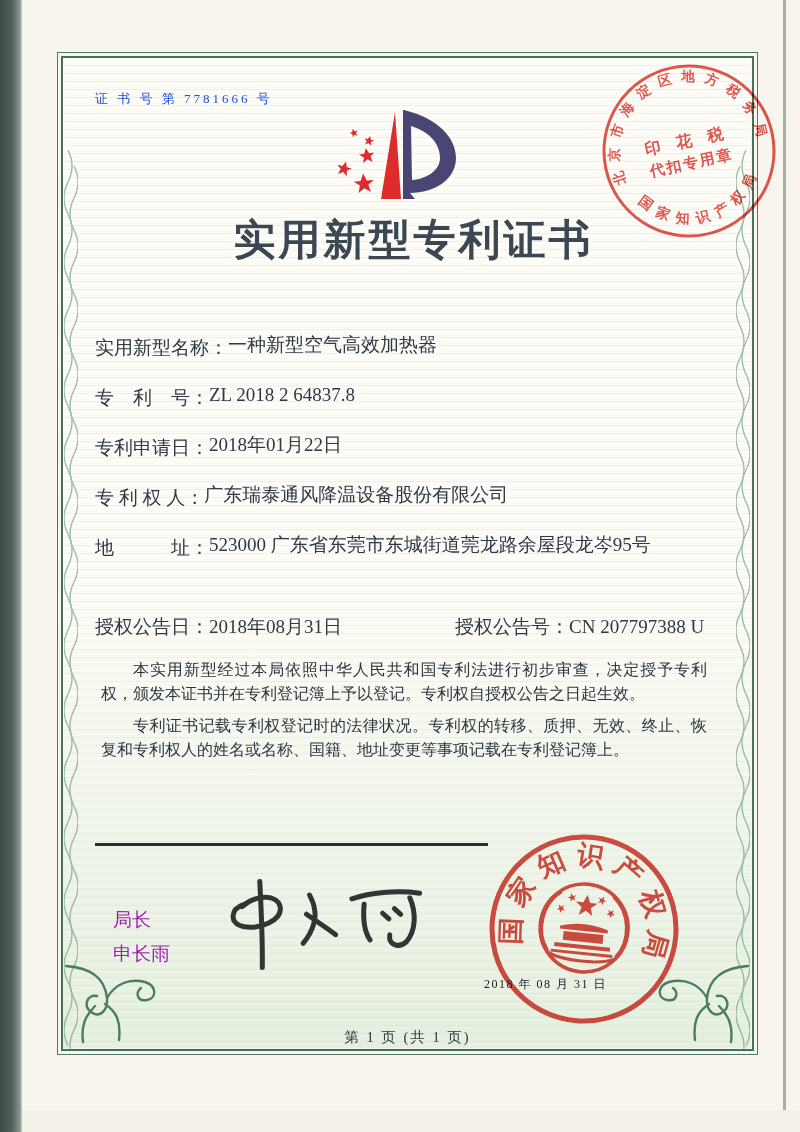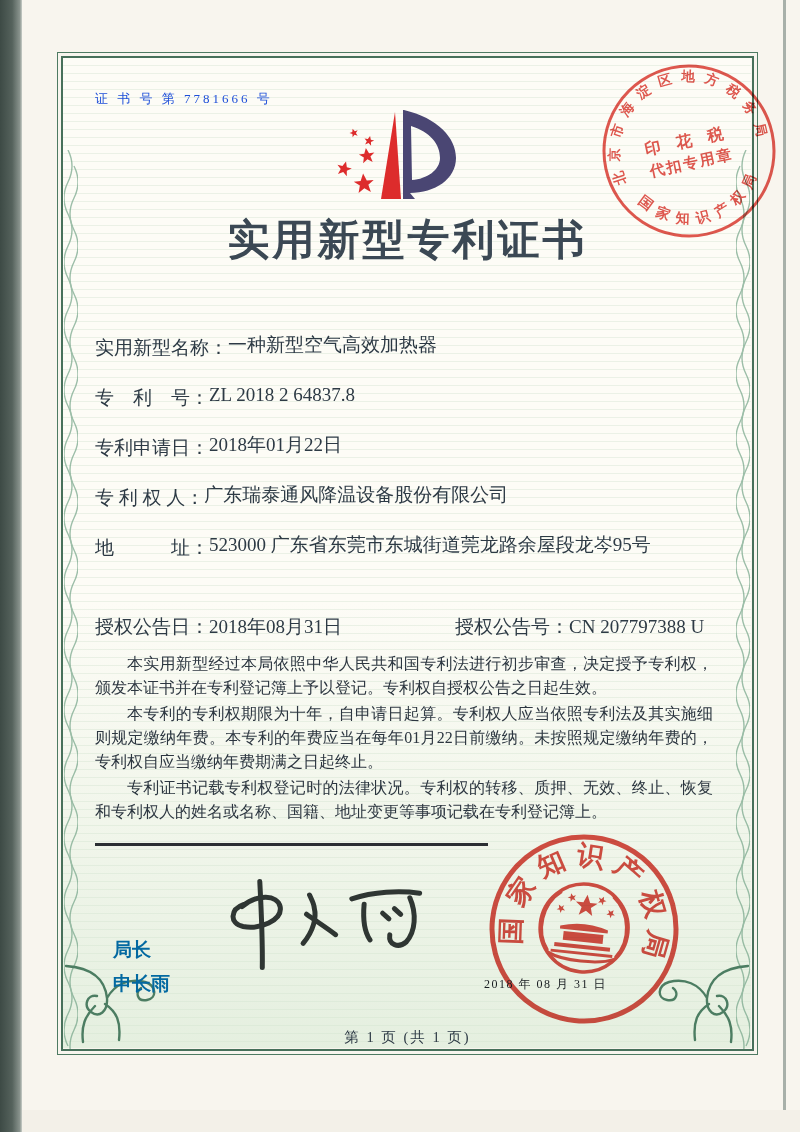--- a/index.html
+++ b/index.html
@@ -31,38 +31,38 @@
   .lace path{stroke:#74a488;stroke-width:1.4;fill:none;}
   .corner{position:absolute;width:106px;height:92px;}
   .corner path{stroke:#4c7d62;stroke-width:2.4;fill:none;stroke-linecap:round;}
   .corner.br{left:648px;top:958px;}
   .corner.bl{left:60px;top:958px;transform:scaleX(-1);}
 
   .cert-no{position:absolute;left:95px;top:90px;font-size:13px;letter-spacing:3px;color:#1d4ed8;}
 
   .logo{position:absolute;left:330px;top:100px;}
 
-  .title{position:absolute;left:58px;top:212px;width:699px;margin:0;text-align:center;
+  .title{position:absolute;left:64px;top:212px;width:699px;margin:0;text-align:center;
     font-size:42px;font-weight:600;letter-spacing:3px;color:#3b4854;}
 
   .fields{position:absolute;left:95px;top:320px;width:620px;font-size:19px;color:#2d3a45;}
   .field-row{height:50px;display:flex;align-items:center;}
   .field-label{white-space:pre;margin-top:6px;}
   .field-value{white-space:pre;}
 
   .grant-label1{position:absolute;left:95px;top:614px;font-size:19px;}
   .grant-label2{position:absolute;left:455px;top:614px;font-size:19px;}
 
   .paras{position:absolute;left:93px;top:650px;width:622px;font-size:16px;line-height:24px;
     text-align:justify;color:#2c3640;}
-  .paras p{margin:2px;text-indent:2em;}
+  .paras p{margin:8px;text-indent:2em;}
 
   .sep-line{position:absolute;left:95px;top:843px;width:393px;height:2.5px;background:#2b2f33;}
 
-  .director{position:absolute;left:113px;top:933px;font-size:19px;line-height:34px;color:#0369a1;font-weight:bold;}
+  .director{position:absolute;left:113px;top:903px;font-size:19px;line-height:34px;color:#a21caf;}
 
   .signature{position:absolute;left:215px;top:872px;transform:rotate(-3deg);}
   .signature path{stroke:#2f3633;stroke-width:5;fill:none;stroke-linecap:round;stroke-linejoin:round;}
 
   .tax-stamp{position:absolute;left:600px;top:62px;mix-blend-mode:multiply;opacity:.92;}
   .seal{position:absolute;left:487px;top:832px;mix-blend-mode:multiply;opacity:.95;}
   .seal-date{position:absolute;left:484px;top:976px;font-size:12px;letter-spacing:1.5px;color:#171c20;z-index:5;}
 
   .footer{position:absolute;left:58px;top:1028px;width:699px;text-align:center;
     font-size:14.5px;letter-spacing:2px;color:#2d3a45;}
@@ -158,21 +158,20 @@
       <span class="field-label">地　　　址：</span>
       <span class="field-value">523000 广东省东莞市东城街道莞龙路余屋段龙岑95号</span>
     </div>
   </div>
 
   <div class="grant-label1"><span>授权公告日：</span><span>2018年08月31日</span></div>
   <div class="grant-label2"><span>授权公告号：</span><span>CN 207797388 U</span></div>
 
   <div class="paras">
     <p>本实用新型经过本局依照中华人民共和国专利法进行初步审查，决定授予专利权，颁发本证书并在专利登记簿上予以登记。专利权自授权公告之日起生效。</p>
-    <p>本专利的专利权期限为十年，自申请日起算。专利权人应当依照专利法及其实施细则规定缴纳年费。本专利的年费应当在每年01月22日前缴纳。未按照规定缴纳年费的，专利权自应当缴纳年费期满之日起终止。</p>
     <p>专利证书记载专利权登记时的法律状况。专利权的转移、质押、无效、终止、恢复和专利权人的姓名或名称、国籍、地址变更等事项记载在专利登记簿上。</p>
   </div>
 
   <div class="sep-line"></div>
 
   <div class="director">
     <div>局长</div>
     <div>申长雨</div>
   </div>
 

